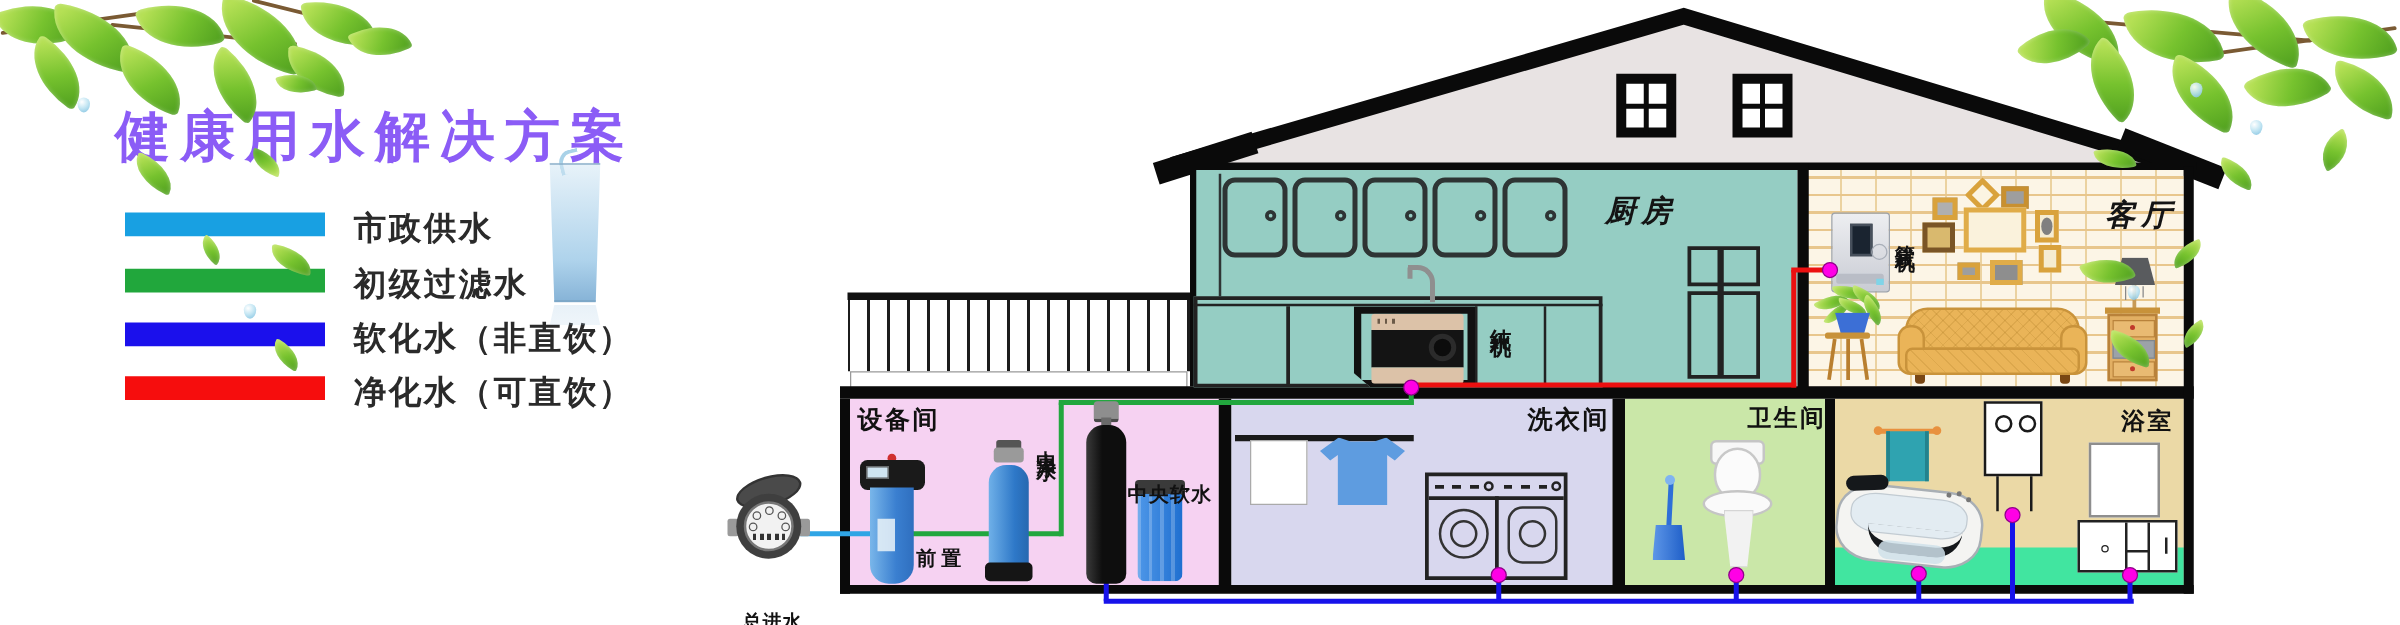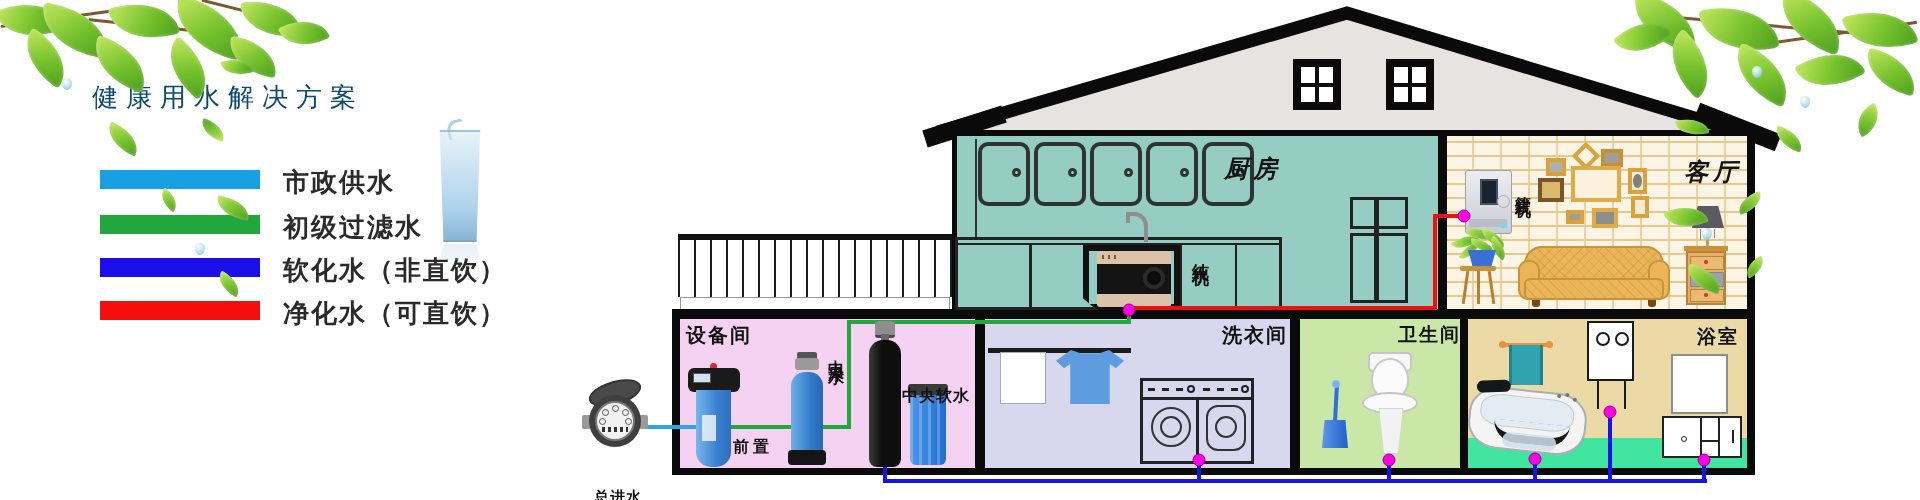--- a/index.html
+++ b/index.html
@@ -69,22 +69,22 @@
       <div class="branch" style="left: 200px; top: 12px; width: 110px; transform: rotate(14deg); z-index: 44;"></div>
       <div class="branch" style="left: 1640px; top: 22px; width: 210px; transform: rotate(5deg); z-index: 44;"></div>
       <div class="branch" style="left: 1758px; top: 32px; width: 160px; transform: rotate(-8deg); z-index: 44;"></div>
       <div class="droplet" style="left: 62px; top: 78px; z-index: 46;"></div>
       <div class="droplet" style="left: 195px; top: 243px; z-index: 46;"></div>
       <div class="droplet" style="left: 1752px; top: 66px; z-index: 46;"></div>
       <div class="droplet" style="left: 1800px; top: 96px; z-index: 46;"></div>
       <div class="droplet" style="left: 1702px; top: 228px; z-index: 46;"></div>
     </div>
 
-  <div class="a" style="left:92px;top:80px;font-size:26px;font-weight:normal;font-family:'DejaVu Serif',serif;
-              color:#0c4a6e;letter-spacing:8px;z-index:40;">健康用水解决方案</div>
+  <div class="a" style="left:92px;top:80px;font-size:44px;font-weight:bold;font-family:'DejaVu Serif',serif;
+              color:#8b5cf6;letter-spacing:8px;z-index:40;">健康用水解决方案</div>
 
   <div class="a" style="left:100px;top:165px;z-index:40;">
     <div class="a" style="left:0;top:0;">
       <div class="a" style="left: 0px; top: 5px; width: 160px; height: 19px; background: rgb(24, 160, 226);"></div>
       <div class="a legend-label" style="left:183px;top:0;white-space:nowrap;">市政供水</div>
     </div>
     <div class="a" style="left:0;top:45px;">
       <div class="a" style="left: 0px; top: 5px; width: 160px; height: 19px; background: rgb(33, 167, 60);"></div>
       <div class="a legend-label" style="left:183px;top:0;white-space:nowrap;">初级过滤水</div>
     </div>
@@ -156,21 +156,21 @@
       <div class="cab" style="left: 1090px; top: 142px; width: 52px; height: 64px; box-sizing: border-box;">
         <div class="knob" style="left: 30px; top: 22px; box-sizing: border-box;"></div>
       </div>
       <div class="cab" style="left: 1146px; top: 142px; width: 52px; height: 64px; box-sizing: border-box;">
         <div class="knob" style="left: 30px; top: 22px; box-sizing: border-box;"></div>
       </div>
       <div class="cab" style="left: 1202px; top: 142px; width: 52px; height: 64px; box-sizing: border-box;">
         <div class="knob" style="left: 30px; top: 22px; box-sizing: border-box;"></div>
       </div>
     </div>
-  <div class="a script-label" style="left:1224px;top:153px;font-size:24px;">厨房</div>
+  <div class="a script-label" style="left:1284px;top:153px;font-size:24px;">厨房</div>
 
   <div class="a" style="left:955px;top:237px;width:327px;height:73px;background:#95CDC3;border:3px solid #222;box-sizing:border-box;z-index:20;"></div>
   <div class="a" style="left:955px;top:243px;width:327px;height:2px;background:#222;z-index:21;"></div>
   <div class="a" style="left:1029px;top:245px;width:3px;height:63px;background:#222;z-index:21;"></div>
   <div class="a" style="left:1180px;top:245px;width:2px;height:63px;background:#222;z-index:21;"></div>
   <div class="a" style="left:1235px;top:245px;width:2px;height:63px;background:#222;z-index:21;"></div>
 
   <div class="a" style="left:1126px;top:212px;width:18px;height:26px;
        border-top:4px solid #8F8F8F;border-right:4px solid #8F8F8F;border-top-right-radius:14px;z-index:22;"></div>
   <div class="a" style="left:1126px;top:214px;width:4px;height:9px;background:#8F8F8F;z-index:22;"></div>

